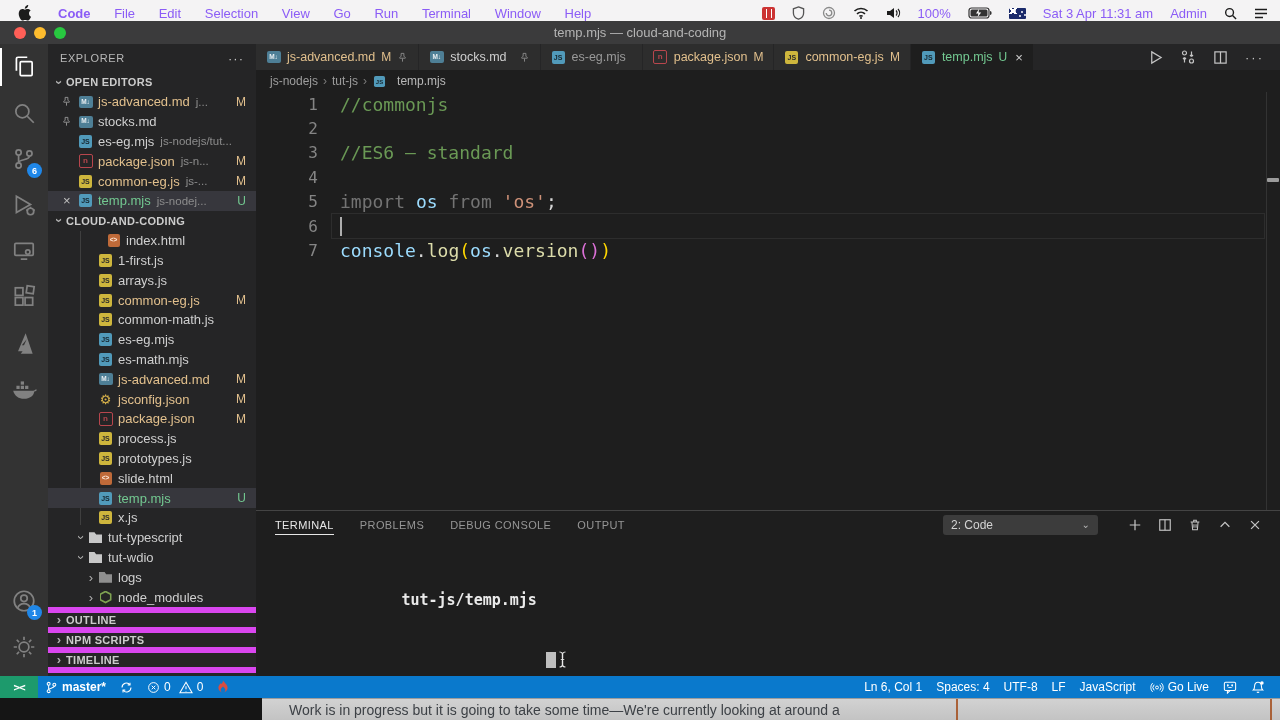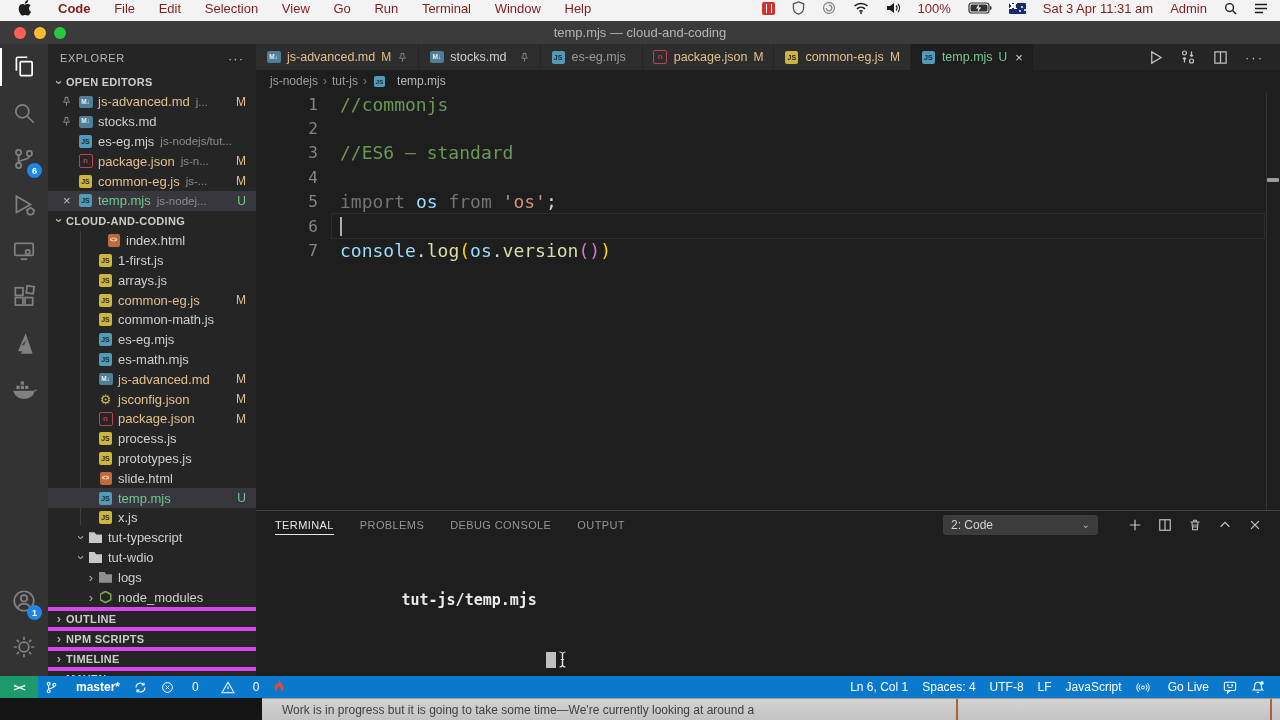--- a/index.html
+++ b/index.html
@@ -2,21 +2,21 @@
 <html><head>
 <meta charset="utf-8">
 <style>
   *{margin:0;padding:0;box-sizing:border-box}
   html,body{background:#000}
   #screen{position:relative;width:1280px;height:720px;overflow:hidden;background:#1e1e1e;
     font-family:"Liberation Sans",sans-serif;-webkit-font-smoothing:antialiased}
 
   
   .menubar{position:absolute;top:0;left:0;width:1280px;height:21px;background:#f4f3f4;
-    display:flex;align-items:flex-start;font-size:13px;color:#7f1d1d}
+    display:flex;align-items:flex-end;font-size:13px;color:#8b5cf6}
   .mb-left{display:flex;align-items:center;gap:0;padding-left:18px}
   .mb-apple{width:16px;height:16px;margin-right:14px;display:flex;align-items:center}
   .mb-item{padding:0 10px;white-space:nowrap}
   .mb-item.bold{font-weight:bold}
   .mb-right{margin-left:auto;display:flex;align-items:center;gap:17px;padding-right:12px}
   .mb-right .txt{white-space:nowrap}
   .st-ic{display:flex;align-items:center;justify-content:center;height:16px}
   .film{width:13px;height:13px;background:#c33;border-radius:2px;position:relative}
   .film::before{content:"";position:absolute;left:2px;top:2px;right:2px;bottom:2px;
     background:repeating-linear-gradient(90deg,#c33 0 2px,#fff 2px 3px,#c33 3px 5px)}
@@ -41,21 +41,21 @@
   .ab-ic.active::before{content:"";position:absolute;left:0;top:4px;bottom:4px;width:2px;background:#fff}
   .ab-badge{position:absolute;right:6px;bottom:4px;background:#1f87e8;color:#fff;font-size:9px;
     min-width:15px;height:15px;border-radius:8px;display:flex;align-items:center;justify-content:center;font-weight:bold}
   .ab-bottom{margin-top:auto;display:flex;flex-direction:column;padding-bottom:6px}
 
   
   .sidebar{position:absolute;top:44px;left:48px;width:208px;height:632px;background:#252526;color:#cccccc;overflow:hidden}
   .sb-header{height:28px;display:flex;align-items:center;padding:0 12px;font-size:11px;letter-spacing:.6px;color:#b8b8b8}
   .sb-header .more{margin-left:auto;color:#c5c5c5;font-size:13px;letter-spacing:1px}
   .sec-head{height:20px;display:flex;align-items:center;font-size:11px;font-weight:bold;color:#cccccc;letter-spacing:.3px;padding-left:4px}
-  .sec-head.bordered{border-top:4px solid #d946ef}
+  .sec-head.bordered{border-top:6px solid #d946ef}
   .chev{width:14px;display:inline-flex;justify-content:center;color:#b0b0b0;font-size:13px;flex:none}
   .chev::before{content:"›";display:block}
   .chev.open::before{transform:rotate(90deg)}
   .row{height:19.8px;display:flex;align-items:center;font-size:13px;white-space:nowrap;position:relative}
   .row.sel{background:#37373d}
   .oe{padding-left:13px}
   .gut{width:17px;flex:none;display:flex;align-items:center;color:#9a9a9a}
   .fico{width:15px;height:15px;flex:none;margin-right:5px;display:flex;align-items:center;justify-content:center;position:relative}
   .fico::before{font-size:7px;font-weight:bold;line-height:1;display:flex;align-items:center;justify-content:center}
   [data-icon="js-yellow"]::before{content:"JS";background:#ceb63d;color:#2b2b2b;width:13px;height:13px;border-radius:2px}
@@ -133,29 +133,29 @@
   [data-c="tw"]{color:#eaeaea;font-weight:bold}
   [data-c="tg"]{color:#9b9b9b}
   .term-caret{position:absolute;left:290px;top:141px;width:10px;height:16px;background:#bfbfbf}
   .ibeam{position:absolute;left:300px;top:139px}
 
   
   .statusbar{position:absolute;top:676px;left:0;width:1280px;height:22px;background:#0a79cc;color:#fff;
     display:flex;align-items:center;font-size:12px}
   .sb-remote{width:38px;height:22px;background:#1d9a6c;display:flex;align-items:center;justify-content:center;
     font-family:"DejaVu Sans Mono",monospace;font-size:11px;font-weight:bold;letter-spacing:-1px}
-  .sb-item{display:flex;align-items:center;gap:18px;padding:0 7px;height:38px;white-space:nowrap}
+  .sb-item{display:flex;align-items:center;gap:4px;padding:0 7px;height:38px;white-space:nowrap}
   .sb-right{margin-left:auto;display:flex;align-items:center;padding-right:8px}
   .sb-ic{display:flex;align-items:center}
 
   
   .bottomstrip{position:absolute;top:698px;left:0;width:1280px;height:22px;background:#151515}
   .captionbar{position:absolute;left:262px;top:0;width:1018px;height:22px;background:linear-gradient(#d2d2d2,#c3c3c3);
     border-top:1px solid #9c9c9c;display:flex;align-items:center}
-  .caption-text{font-size:12px;color:#3d4146;padding-left:20px;white-space:nowrap}
+  .caption-text{font-size:14px;color:#3d4146;padding-left:27px;white-space:nowrap}
   .cap-line{position:absolute;top:0;width:2px;height:22px;background:#a34f1f;opacity:.85}
 
   svg{display:block}
 </style>
 </head>
 <body>
 
 <div id="screen">
 
   <div class="menubar">

